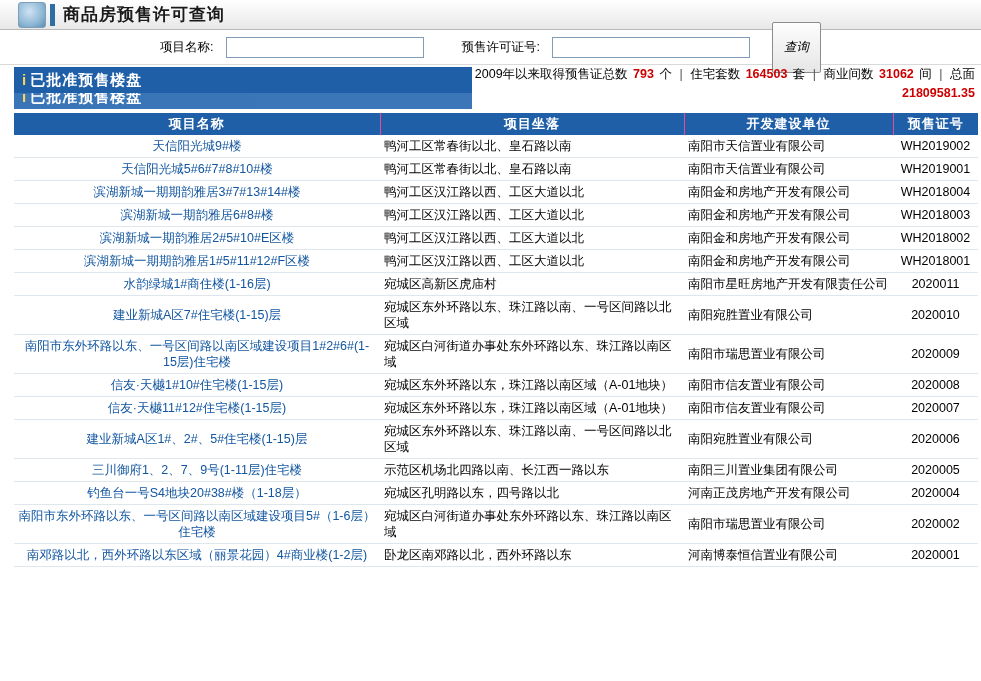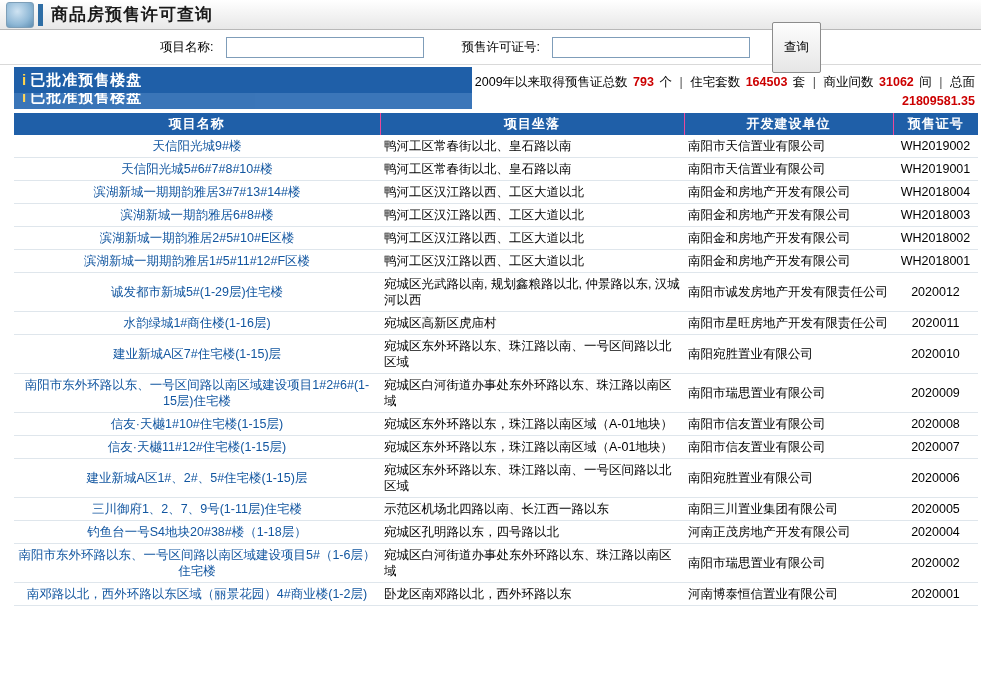--- a/index.html
+++ b/index.html
@@ -16,21 +16,21 @@
     overflow: hidden;
   }
 
   
   .titlebar {
     height: 30px;
     background: linear-gradient(to bottom, #ffffff 0%, #f2f2f2 55%, #e8e8e8 100%);
     border-bottom: 1px solid #b8b8b8;
     display: flex;
     align-items: center;
-    padding-left: 6px;
+    padding-left: 18px;
     box-sizing: border-box;
   }
   .logo-badge {
     width: 26px;
     height: 24px;
     background: radial-gradient(circle at 40% 35%, #cfe3f2 0%, #8fb8d6 60%, #5d8cb0 100%);
     border: 1px solid #7e9fb8;
     border-radius: 3px;
     display: inline-block;
   }
@@ -77,20 +77,21 @@
     margin-right: 14px;
   }
   .btn-search {
     border: 1px solid #8c8c8c;
     background: linear-gradient(to bottom, #fdfdfd, #e6e6e6);
     font-family: "Liberation Sans", sans-serif;
     font-size: 12.5px;
     padding: 16px 11px;
     cursor: pointer;
     border-radius: 2px;
+    font-style: italic;
   }
 
   
   .mid-strip {
     position: relative;
     height: 48px;
   }
   .section-head {
     position: absolute;
     left: 14px;
@@ -124,21 +125,21 @@
     opacity: .92;
     overflow: hidden;
   }
   .section-head .bar-i, .section-head-ghost .bar-i {
     color: #ffd34d;
     margin-right: 3px;
   }
   .stats {
     position: absolute;
     right: 6px;
-    top: 8px;
+    top: 0;
     text-align: right;
     font-size: 12.5px;
     color: #000;
     line-height: 19px;
   }
   .stats .num { color: #cc0000; font-weight: bold; padding: 0 2px; }
   .stats .sep { color: #555; padding: 0 4px; }
   .stats-line2 { color: #cc0000; font-weight: bold; }
 
   
@@ -270,26 +271,20 @@
         <td class="c-dev">南阳金和房地产开发有限公司</td>
         <td class="c-no">WH2018002</td>
       </tr>
       <tr>
         <td class="c-name"><a href="#">滨湖新城一期期韵雅居1#5#11#12#F区楼</a></td>
         <td class="c-loc">鸭河工区汉江路以西、工区大道以北</td>
         <td class="c-dev">南阳金和房地产开发有限公司</td>
         <td class="c-no">WH2018001</td>
       </tr>
       <tr>
-        <td class="c-name"><a href="#">诚发都市新城5#(1-29层)住宅楼</a></td>
-        <td class="c-loc">宛城区光武路以南, 规划鑫粮路以北, 仲景路以东, 汉城河以西</td>
-        <td class="c-dev">南阳市诚发房地产开发有限责任公司</td>
-        <td class="c-no">2020012</td>
-      </tr>
-      <tr>
         <td class="c-name"><a href="#">水韵绿城1#商住楼(1-16层)</a></td>
         <td class="c-loc">宛城区高新区虎庙村</td>
         <td class="c-dev">南阳市星旺房地产开发有限责任公司</td>
         <td class="c-no">2020011</td>
       </tr>
       <tr>
         <td class="c-name"><a href="#">建业新城A区7#住宅楼(1-15)层</a></td>
         <td class="c-loc">宛城区东外环路以东、珠江路以南、一号区间路以北区域</td>
         <td class="c-dev">南阳宛胜置业有限公司</td>
         <td class="c-no">2020010</td>

